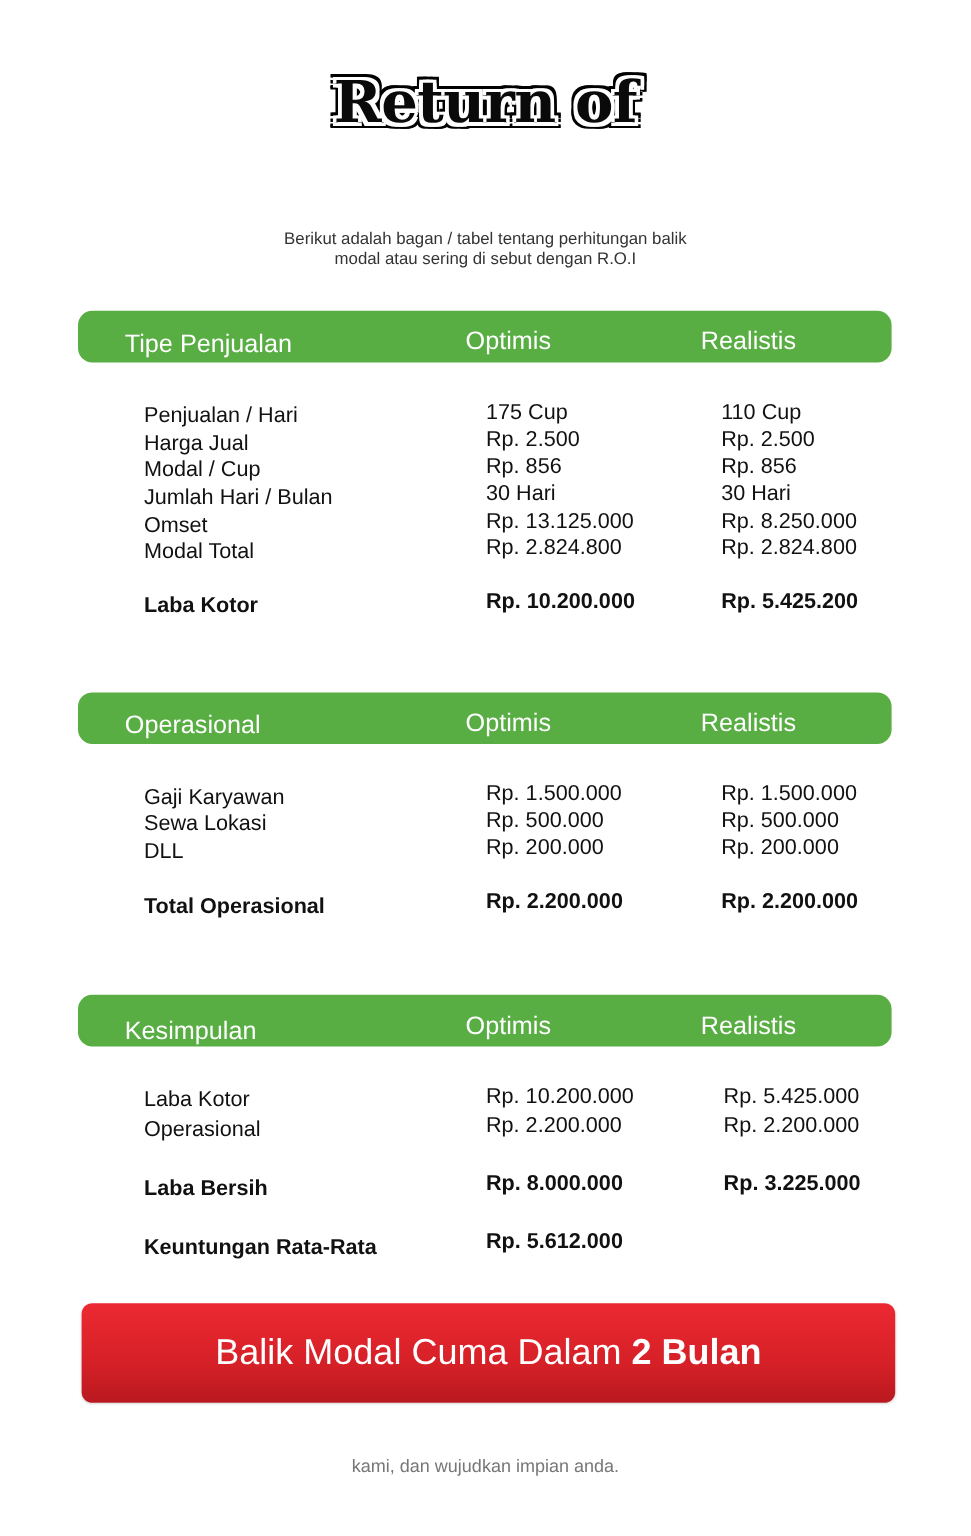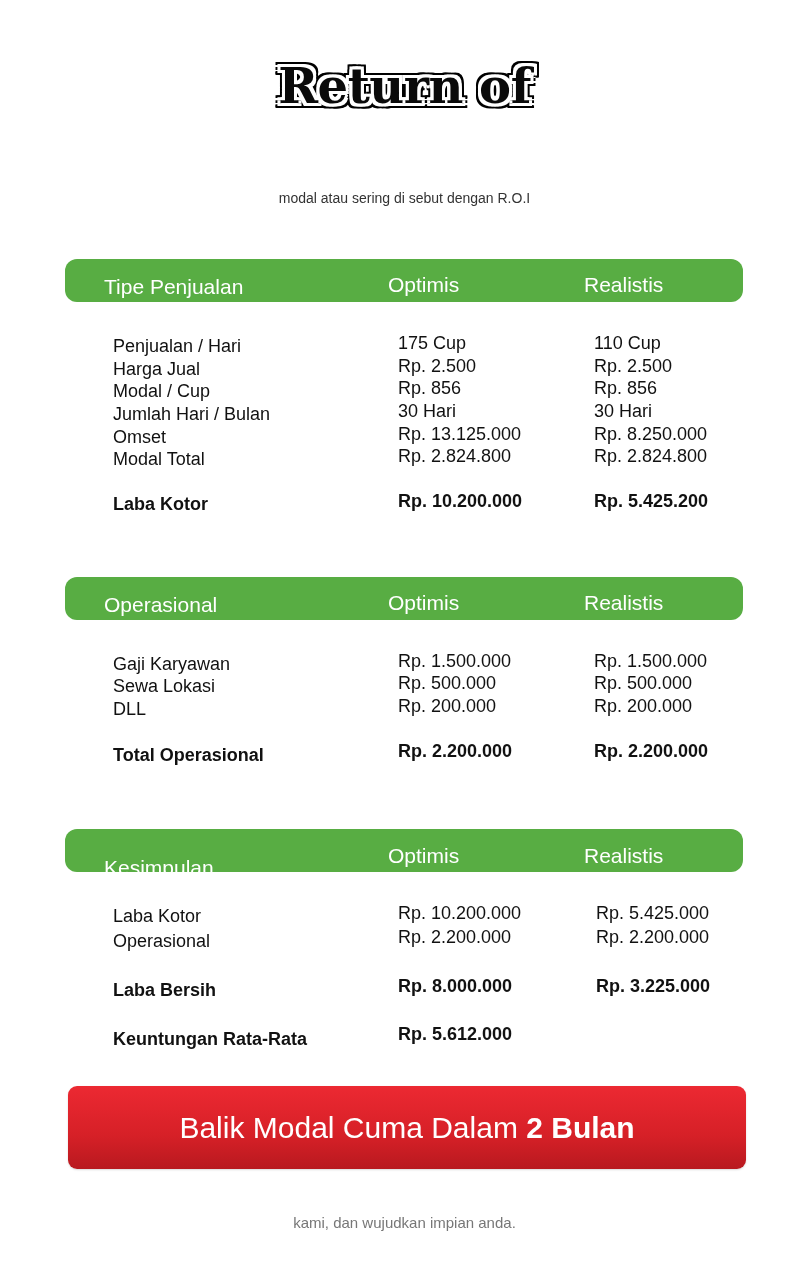--- a/index.html
+++ b/index.html
@@ -31,21 +31,21 @@
       position: absolute; left: 65px; width: 678px; height: 43px;
       background: #58ad43; border-radius: 12px;
       color: #ffffff; font-size: 21px;
     }
     .section-header span { position: absolute; top: 15px; }
     .h-col0 { left: 39px; }
     .h-col1 { left: 323px; }
     .h-col2 { left: 519px; }
 
     .rows { position: absolute; left: 0; width: 809px; }
-    .row { position: absolute; left: 9px; width: 787px; height: 23px; font-size: 18px; }
+    .row { position: absolute; left: 16px; width: 787px; height: 23px; font-size: 18px; }
     .row span { position: absolute; white-space: nowrap; }
     .c0 { left: 104px; }
     .c1 { left: 389px; }
     .c2 { left: 585px; }
     .row.bold { font-weight: bold; }
 
     .cta {
       position: absolute; left: 68px; top: 1086px; width: 678px; height: 83px;
       border-radius: 9px;
       background: linear-gradient(to bottom, #ec2932 0%, #d62027 60%, #b8191f 100%);
@@ -60,20 +60,21 @@
     }
     .footer .link { color: #111; font-weight: bold; font-style: italic; text-decoration: underline; }
   </style>
 </head>
 <body>
 
 <div class="title-wrap">
   <span class="title-line">Return of</span>
 </div>
 <div class="subtitle">
+  <div>Berikut adalah bagan / tabel tentang perhitungan balik</div>
   <div>modal atau sering di sebut dengan R.O.I</div>
 </div>
 
 <div class="section-header" style="top:259px;">
   <span class="h-col0" style="top:16px;">Tipe Penjualan</span>
   <span class="h-col1" style="top:14px;">Optimis</span>
   <span class="h-col2" style="top:14px;">Realistis</span>
 </div>
 <div class="rows">
   <div class="row" style="top:333px;">
@@ -135,21 +136,21 @@
     <span class="c2">Rp. 200.000</span>
   </div>
   <div class="row bold" style="top:741px;">
     <span class="c0" style="top:4px">Total Operasional</span>
     <span class="c1">Rp. 2.200.000</span>
     <span class="c2">Rp. 2.200.000</span>
   </div>
 </div>
 
 <div class="section-header" style="top:829px;">
-  <span class="h-col0" style="top:27px;">Kesimpulan</span>
+  <span class="h-col0" style="top:19px;">Kesimpulan</span>
   <span class="h-col1" style="top:15px;">Optimis</span>
   <span class="h-col2" style="top:15px;">Realistis</span>
 </div>
 <div class="rows">
   <div class="row" style="top:903px;">
     <span class="c0" style="top:3px">Laba Kotor</span>
     <span class="c1">Rp. 10.200.000</span>
     <span class="c2" style="left:587px">Rp. 5.425.000</span>
   </div>
   <div class="row" style="top:927px;">

